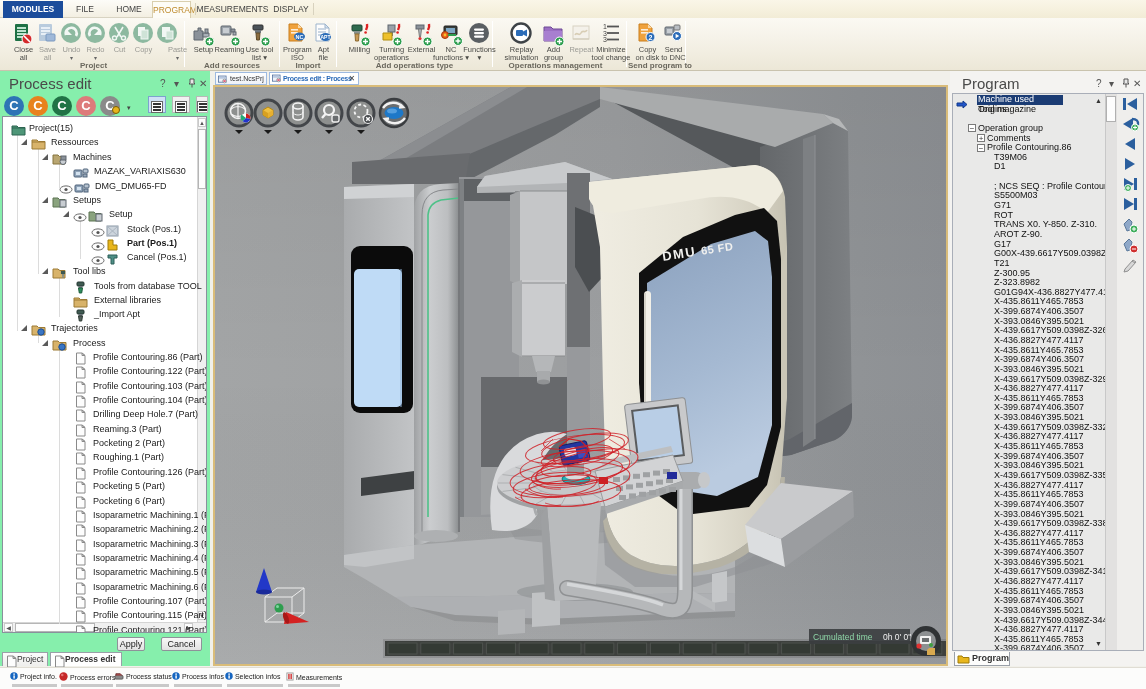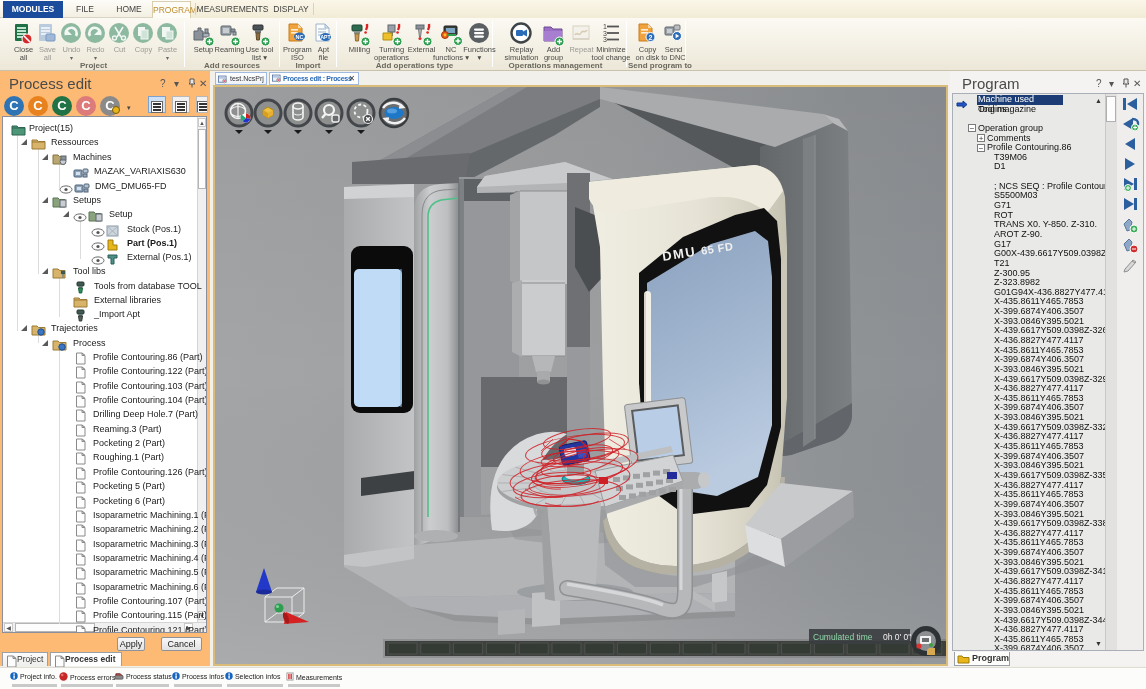--- a/index.html
+++ b/index.html
@@ -9,21 +9,21 @@
 .rtab{position:absolute;top:1px;height:17px;font-size:8.5px;color:#3f3f3f;text-align:center;line-height:17px}
 
 #ribbon{left:0;top:18px;width:1146px;height:53px;background:linear-gradient(#fbf9f3,#f1ede0 70%,#ece7d7);border-bottom:1px solid #c9c3ae}
 .rgsep{position:absolute;top:3px;height:46px;width:1px;background:#d5d0c1;border-right:1px solid #fff}
 .ric{position:absolute;top:3px;width:26px;height:26px}
 .rlab{position:absolute;top:28px;font-size:7.5px;line-height:7.8px;text-align:center;color:#4a4a46;white-space:pre}
 .rlab.dis{color:#9a9a94}
 .rglab{position:absolute;top:43px;font-size:8px;font-weight:bold;color:#6b685e;text-align:center;white-space:nowrap}
 .dda{font-size:6px;color:#666;line-height:4px}
 
-#lpanel{left:0;top:71px;width:210px;height:595px;background:#fdba74}
+#lpanel{left:0;top:71px;width:210px;height:595px;background:#86efac}
 #lptitle{left:9px;top:4px;font-size:15px;color:#4a4a4a}
 .pico{position:absolute;top:7px;font-size:10px;color:#555}
 .cbtn{position:absolute;top:25px;width:20px;height:20px;border-radius:50%}
 .vbtn{position:absolute;top:25px;width:18px;height:17px;border:1px solid #b8b8b8;background:#f1f1f1}
 #tree{left:2px;top:45px;width:205px;height:517px;background:#fff;border:1px solid #89909c;overflow:hidden}
 .trow{position:absolute;font-size:9px;color:#1a1a1a;white-space:nowrap}
 #lbtns button{position:absolute;height:14px;font-size:9px;font-family:"Liberation Sans",sans-serif;color:#222;background:linear-gradient(#f8f8f8,#e2e2e2);border:1px solid #8e9299;border-radius:2px;padding:0}
 .ltab{position:absolute;top:581px;height:14px;background:linear-gradient(#fcfcfc,#eeeeec);border:1px solid #9aa0a8;border-bottom:none;font-size:8.5px;color:#333;line-height:13px;padding-left:14px}
 
 #sbar{left:0;top:667px;width:1146px;height:22px;background:#fcfcfb;border-top:1px solid #e0ddd4}
@@ -98,21 +98,21 @@
         <circle cx="13" cy="12" r="10" fill="#8db9a0"></circle>
         <rect x="8" y="6" width="7" height="9" fill="#f2f7f4"></rect>
         <rect x="11" y="9" width="7" height="9" fill="#cfe3d7" stroke="#f2f7f4"></rect>
       </svg></div>
     <div class="rlab dis" style="left:133px;width:21px">Copy</div>
     <div class="ric" style="left:154px"><svg width="26" height="26" viewBox="0 0 26 26">
         <circle cx="13" cy="12" r="10" fill="#8db9a0"></circle>
         <rect x="8" y="6" width="8" height="10" fill="#f2f7f4"></rect>
         <rect x="12" y="10" width="7" height="8" fill="#cfe3d7" stroke="#f2f7f4"></rect>
       </svg></div>
-    <div class="rlab dis" style="left:155px;width:25px">Paste<br><span class="dda">▾</span></div>
+    <div class="rlab dis" style="left:165px;width:25px">Paste<br><span class="dda">▾</span></div>
     <div class="ric" style="left:190px"><svg width="26" height="26" viewBox="0 0 26 26">
         <path d="M4 19v-9h4v-3h3v3h2v9z" fill="#8a9199" stroke="#5f666e"></path>
         <path d="M13 12h6v4h-6z" fill="#aab1b8" stroke="#5f666e"></path>
         <rect x="15" y="8" width="3" height="4" fill="#9aa1a8" stroke="#5f666e"></rect>
         <circle cx="19.5" cy="20.5" r="4.5" fill="#2e9e4f" stroke="#fff"></circle>
         <path d="M17 20.5h5M19.5 18v5" stroke="#fff" stroke-width="1.4"></path>
       </svg></div>
     <div class="rlab" style="left:191px;width:25px">Setup</div>
     <div class="ric" style="left:216px"><svg width="26" height="26" viewBox="0 0 26 26">
         <rect x="5" y="5" width="10" height="9" rx="1" fill="#9aa1a8" stroke="#5f666e"></rect>
@@ -372,21 +372,21 @@
           <path d="M2 1h5v5h4v5H2z" fill="#e8b61c" stroke="#a07c08"></path>
         </svg></div>
       <div class="trow" style="left:124px;top:121px;font-weight:bold">Part (Pos.1)</div>
       <div class="abs" style="left:88px;top:134px"><svg width="14" height="9" viewBox="0 0 14 9">
           <ellipse cx="7" cy="4.5" rx="6" ry="3.6" fill="#fdfdfd" stroke="#6a6a6a"></ellipse>
           <circle cx="7" cy="4.5" r="1.6" fill="#555"></circle>
         </svg></div>
       <div class="abs" style="left:103px;top:134px"><svg width="13" height="12" viewBox="0 0 13 12">
           <path d="M2 2h9v3H8v6H5V5H2z" fill="#4e8f86" stroke="#2c5f58"></path>
         </svg></div>
-      <div class="trow" style="left:124px;top:135px;font-weight:normal">External (Pos.1)</div>
+      <div class="trow" style="left:124px;top:135px;font-weight:normal">Cancel (Pos.1)</div>
       <svg class="abs" style="left:38px;top:150px" width="8" height="8" viewBox="0 0 8 8">
         <path d="M7 1v6H1z" fill="#5a5a5a"></path>
       </svg>
       <div class="abs" style="left:49px;top:148px"><svg width="16" height="12" viewBox="0 0 16 12">
           <path d="M1 2h5l1.5 1.5H13V11H1z" fill="#d8b36a" stroke="#9c7a35"></path>
           <path d="M9 4h4v3h-4z" fill="#3f5a52" stroke="#26393310"></path>
           <path d="M10 7h2l-.4 4h-1.2z" fill="#7d8a85"></path>
         </svg></div>
       <div class="trow" style="left:70px;top:149px;font-weight:normal">Tool libs</div>
       <div class="abs" style="left:72px;top:163px"><svg width="11" height="13" viewBox="0 0 11 13">

